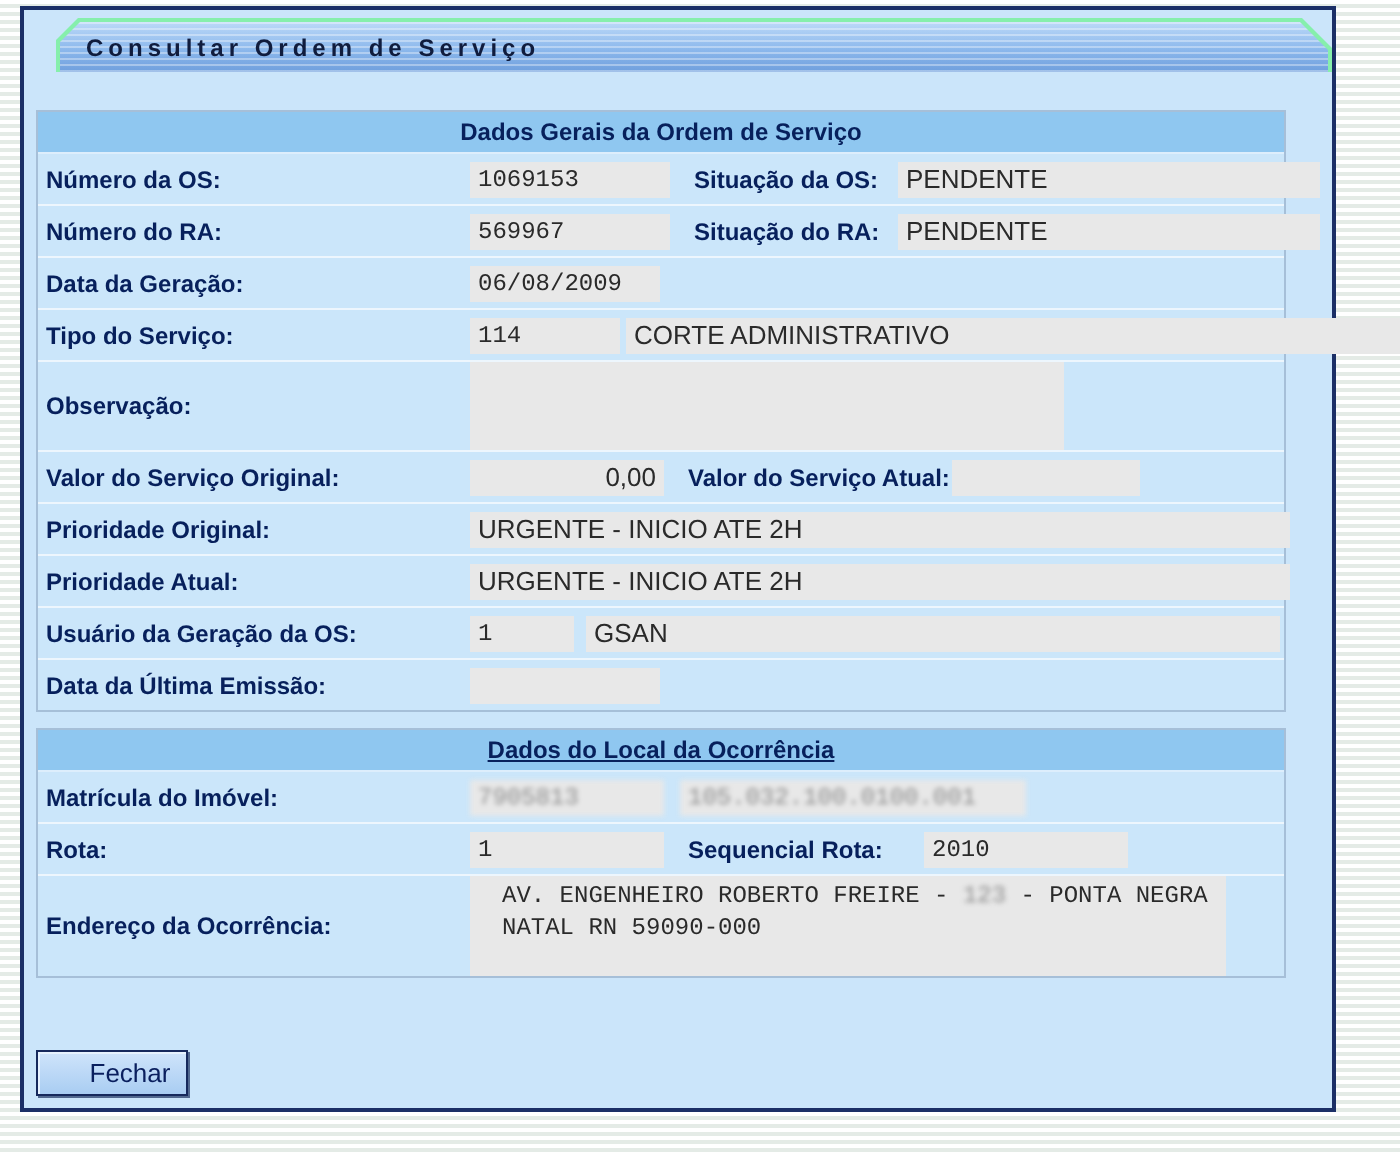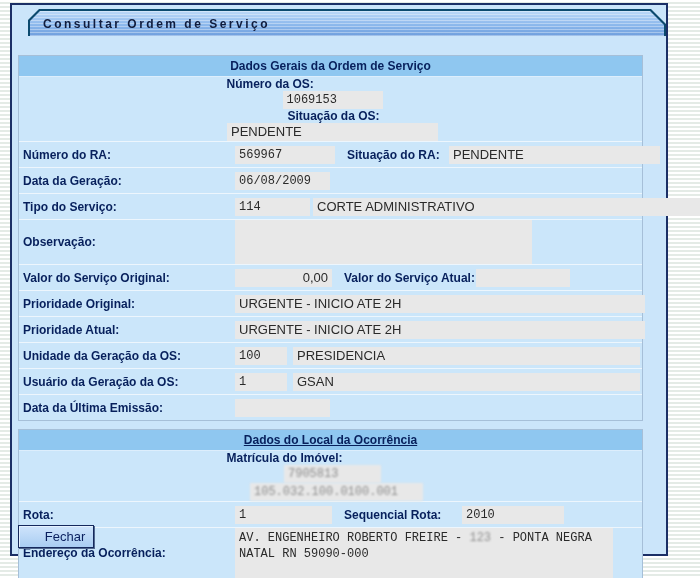--- a/index.html
+++ b/index.html
@@ -7,21 +7,21 @@
     width:700px;height:578px;position:relative;overflow:hidden;
     background:repeating-linear-gradient(180deg,#ffffff 0 2px,#e4ebe6 2px 4px);
     font-family:"Liberation Sans",sans-serif;
   }
   .window{
     position:absolute;left:10px;top:3px;width:658px;height:553px;
     box-sizing:border-box;background:#cbe5fa;border:2px solid #1b2f66;
   }
   
   .tab-outer{
-    margin:4px 0 0 16px;height:27px;background:#0c4a6e;
+    margin:4px 0 0 16px;height:27px;background:#86efac;
     border-radius:10px 0 0 0;
     clip-path:polygon(0 100%,0 11px,11px 0,calc(100% - 15px) 0,100% 15px,100% 100%);
     padding:2px 2px 0 2px;box-sizing:border-box;
   }
   .tab-inner{
     height:100%;box-sizing:border-box;display:flex;align-items:center;
     padding-left:13px;border-radius:8px 0 0 0;
     clip-path:polygon(0 100%,0 10px,10px 0,calc(100% - 14px) 0,100% 14px,100% 100%);
     background:
       repeating-linear-gradient(180deg,rgba(255,255,255,.35) 0 1px,rgba(255,255,255,0) 1px 3px),
@@ -30,35 +30,35 @@
   .tab-title{font-size:12px;font-weight:bold;letter-spacing:2.5px;color:#101c3d;white-space:nowrap;}
   
   .content{position:absolute;left:6px;right:23px;top:50px;}
   .section{border:1px solid #a6bfd8;background:#cbe6fa;margin-bottom:8px;}
   .section-header{
     height:20px;background:#8fc7f0;display:flex;align-items:center;justify-content:center;
     color:#07205c;font-weight:bold;font-size:12px;border-bottom:1px solid #ddeefc;
   }
   .section-header.underlined span{text-decoration:underline;}
   .row{display:flex;align-items:center;min-height:25px;padding-left:4px;border-top:1px solid rgba(255,255,255,.65);}
-  .row.first{border-top:none;flex-direction:column;}
+  .row.first{border-top:none;}
   .lbl{width:212px;flex:none;color:#07205c;font-weight:bold;font-size:12px;}
   .lbl2{flex:none;color:#07205c;font-weight:bold;font-size:12px;margin-left:12px;white-space:nowrap;}
   .box{
     background:#e8e8e8;height:18px;line-height:18px;font-size:13px;color:#2a2a2a;
     padding:0 4px;box-sizing:border-box;white-space:pre;overflow:hidden;flex:none;
   }
   .mono{font-family:"Liberation Mono","DejaVu Sans Mono",monospace;font-size:12px;}
   .right{text-align:right;}
   .blurred{filter:blur(1.2px);color:#8d8d8d;}
   .stack{display:flex;flex-direction:row;gap:3px;padding:3px 0;}
   .tall{height:44px;}
   .addr{
     width:378px;height:50px;background:#e8e8e8;box-sizing:border-box;
-    padding:2px 4px;font-family:"Liberation Mono","DejaVu Sans Mono",monospace;
+    padding:2px 16px;font-family:"Liberation Mono","DejaVu Sans Mono",monospace;
     font-size:12px;line-height:16px;color:#2a2a2a;white-space:pre;overflow:hidden;
   }
   
   .w52{width:52px}.w75{width:75px}.w94{width:94px}.w95{width:95px}.w97{width:97px}
   .w100{width:100px}.w102{width:102px}.w132{width:132px}.w114{width:114px}
   .w173{width:173px;margin-left:8px}.w211{width:211px}.w297{width:297px}
   .w347{width:347px;margin-left:6px}.w410{width:410px}.w418{width:418px}
   .ml4{margin-left:4px}
   
   .footer{position:absolute;left:6px;bottom:6px;}
@@ -130,25 +130,20 @@
       <div class="row">
         <span class="lbl">Prioridade Original:</span>
         <span class="box w410">URGENTE - INICIO ATE 2H</span>
       </div>
 
       <div class="row">
         <span class="lbl">Prioridade Atual:</span>
         <span class="box w410">URGENTE - INICIO ATE 2H</span>
       </div>
 
-      <div class="row">
-        <span class="lbl">Unidade da Geração da OS:</span>
-        <span class="box mono w52">100</span>
-        <span class="box w347">PRESIDENCIA</span>
-      </div>
 
       <div class="row">
         <span class="lbl">Usuário da Geração da OS:</span>
         <span class="box mono w52">1</span>
         <span class="box w347">GSAN</span>
       </div>
 
       <div class="row">
         <span class="lbl">Data da Última Emissão:</span>
         <span class="box w95"></span>

